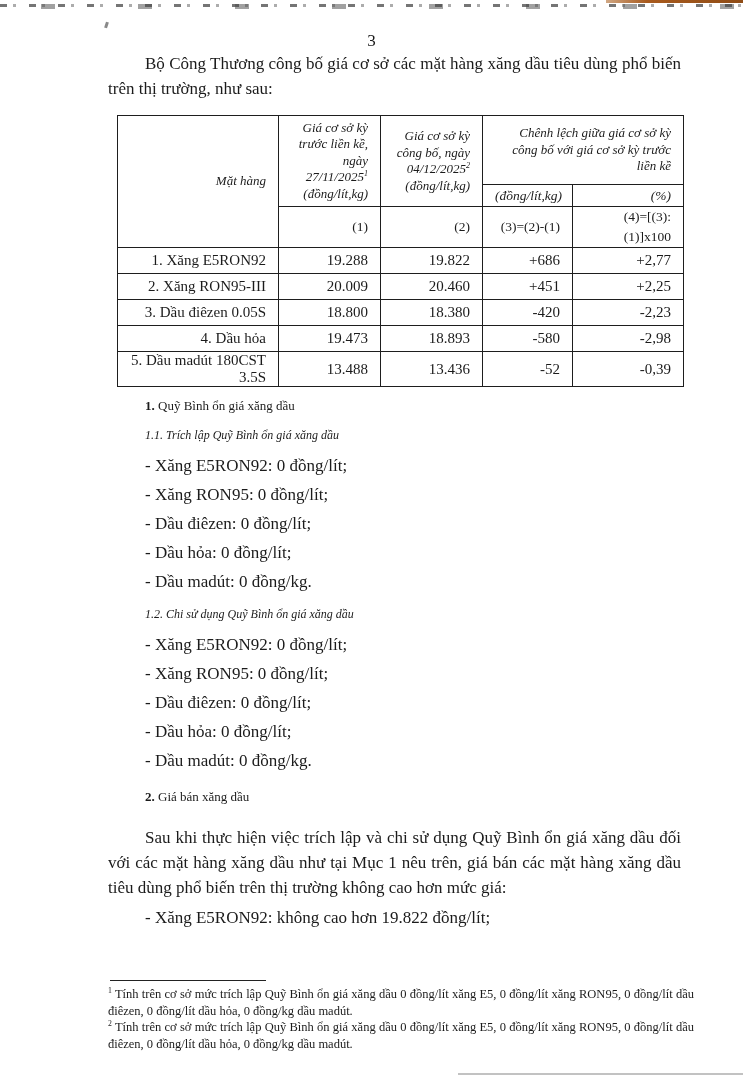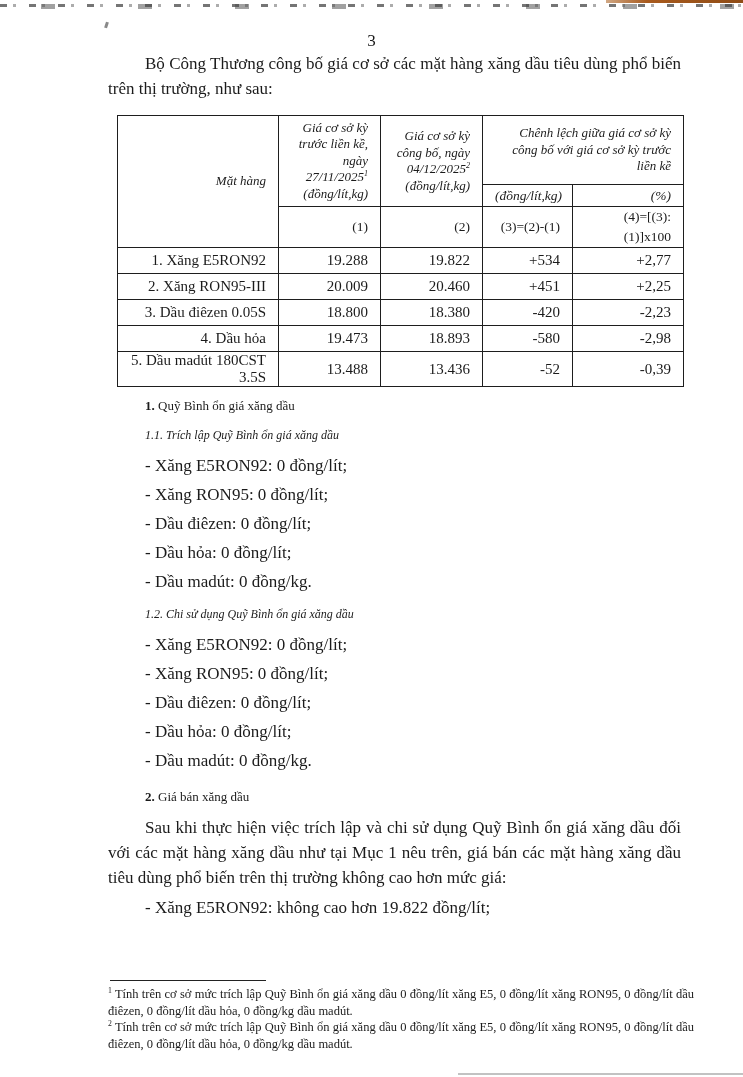--- a/index.html
+++ b/index.html
@@ -110,21 +110,21 @@
       <tr>
         <td class="num-cell">(1)</td>
         <td class="num-cell">(2)</td>
         <td class="num-cell">(3)=(2)-(1)</td>
         <td class="num-cell">(4)=[(3):(1)]x100</td>
       </tr>
       <tr>
         <td class="data-cell product-cell">1. Xăng E5RON92</td>
         <td class="data-cell">19.288</td>
         <td class="data-cell">19.822</td>
-        <td class="data-cell">+534</td>
+        <td class="data-cell">+686</td>
         <td class="data-cell">+2,77</td>
       </tr>
       <tr>
         <td class="data-cell product-cell">2. Xăng RON95-III</td>
         <td class="data-cell">20.009</td>
         <td class="data-cell">20.460</td>
         <td class="data-cell">+451</td>
         <td class="data-cell">+2,25</td>
       </tr>
       <tr>
@@ -169,21 +169,21 @@
   <ul class="zero-list">
     <li>- Xăng E5RON92: 0 đồng/lít;</li>
     <li>- Xăng RON95: 0 đồng/lít;</li>
     <li>- Dầu điêzen: 0 đồng/lít;</li>
     <li>- Dầu hỏa: 0 đồng/lít;</li>
     <li>- Dầu madút: 0 đồng/kg.</li>
   </ul>
 
   <p class="section-heading" style="margin-top:10px"><b>2.</b><span> Giá bán xăng dầu</span></p>
 
-  <p class="body-text" style="margin-top:4px">Sau khi thực hiện việc trích lập và chi sử dụng Quỹ Bình ổn giá xăng dầu đối với các mặt hàng xăng dầu như tại Mục 1 nêu trên, giá bán các mặt hàng xăng dầu tiêu dùng phổ biến trên thị trường không cao hơn mức giá:</p>
+  <p class="body-text" style="margin-top:14px">Sau khi thực hiện việc trích lập và chi sử dụng Quỹ Bình ổn giá xăng dầu đối với các mặt hàng xăng dầu như tại Mục 1 nêu trên, giá bán các mặt hàng xăng dầu tiêu dùng phổ biến trên thị trường không cao hơn mức giá:</p>
 
   <div class="sale-item">- Xăng E5RON92: không cao hơn 19.822 đồng/lít;</div>
 
 </div>
 
 <div class="footnotes">
   <hr class="footnote-separator">
   <p class="footnote"><sup>1</sup><span> Tính trên cơ sở mức trích lập Quỹ Bình ổn giá xăng dầu 0 đồng/lít xăng E5, 0 đồng/lít xăng RON95, 0 đồng/lít dầu điêzen, 0 đồng/lít dầu hỏa, 0 đồng/kg dầu madút.</span></p>
   <p class="footnote"><sup>2</sup><span> Tính trên cơ sở mức trích lập Quỹ Bình ổn giá xăng dầu 0 đồng/lít xăng E5, 0 đồng/lít xăng RON95, 0 đồng/lít dầu điêzen, 0 đồng/lít dầu hỏa, 0 đồng/kg dầu madút.</span></p>
 </div>

